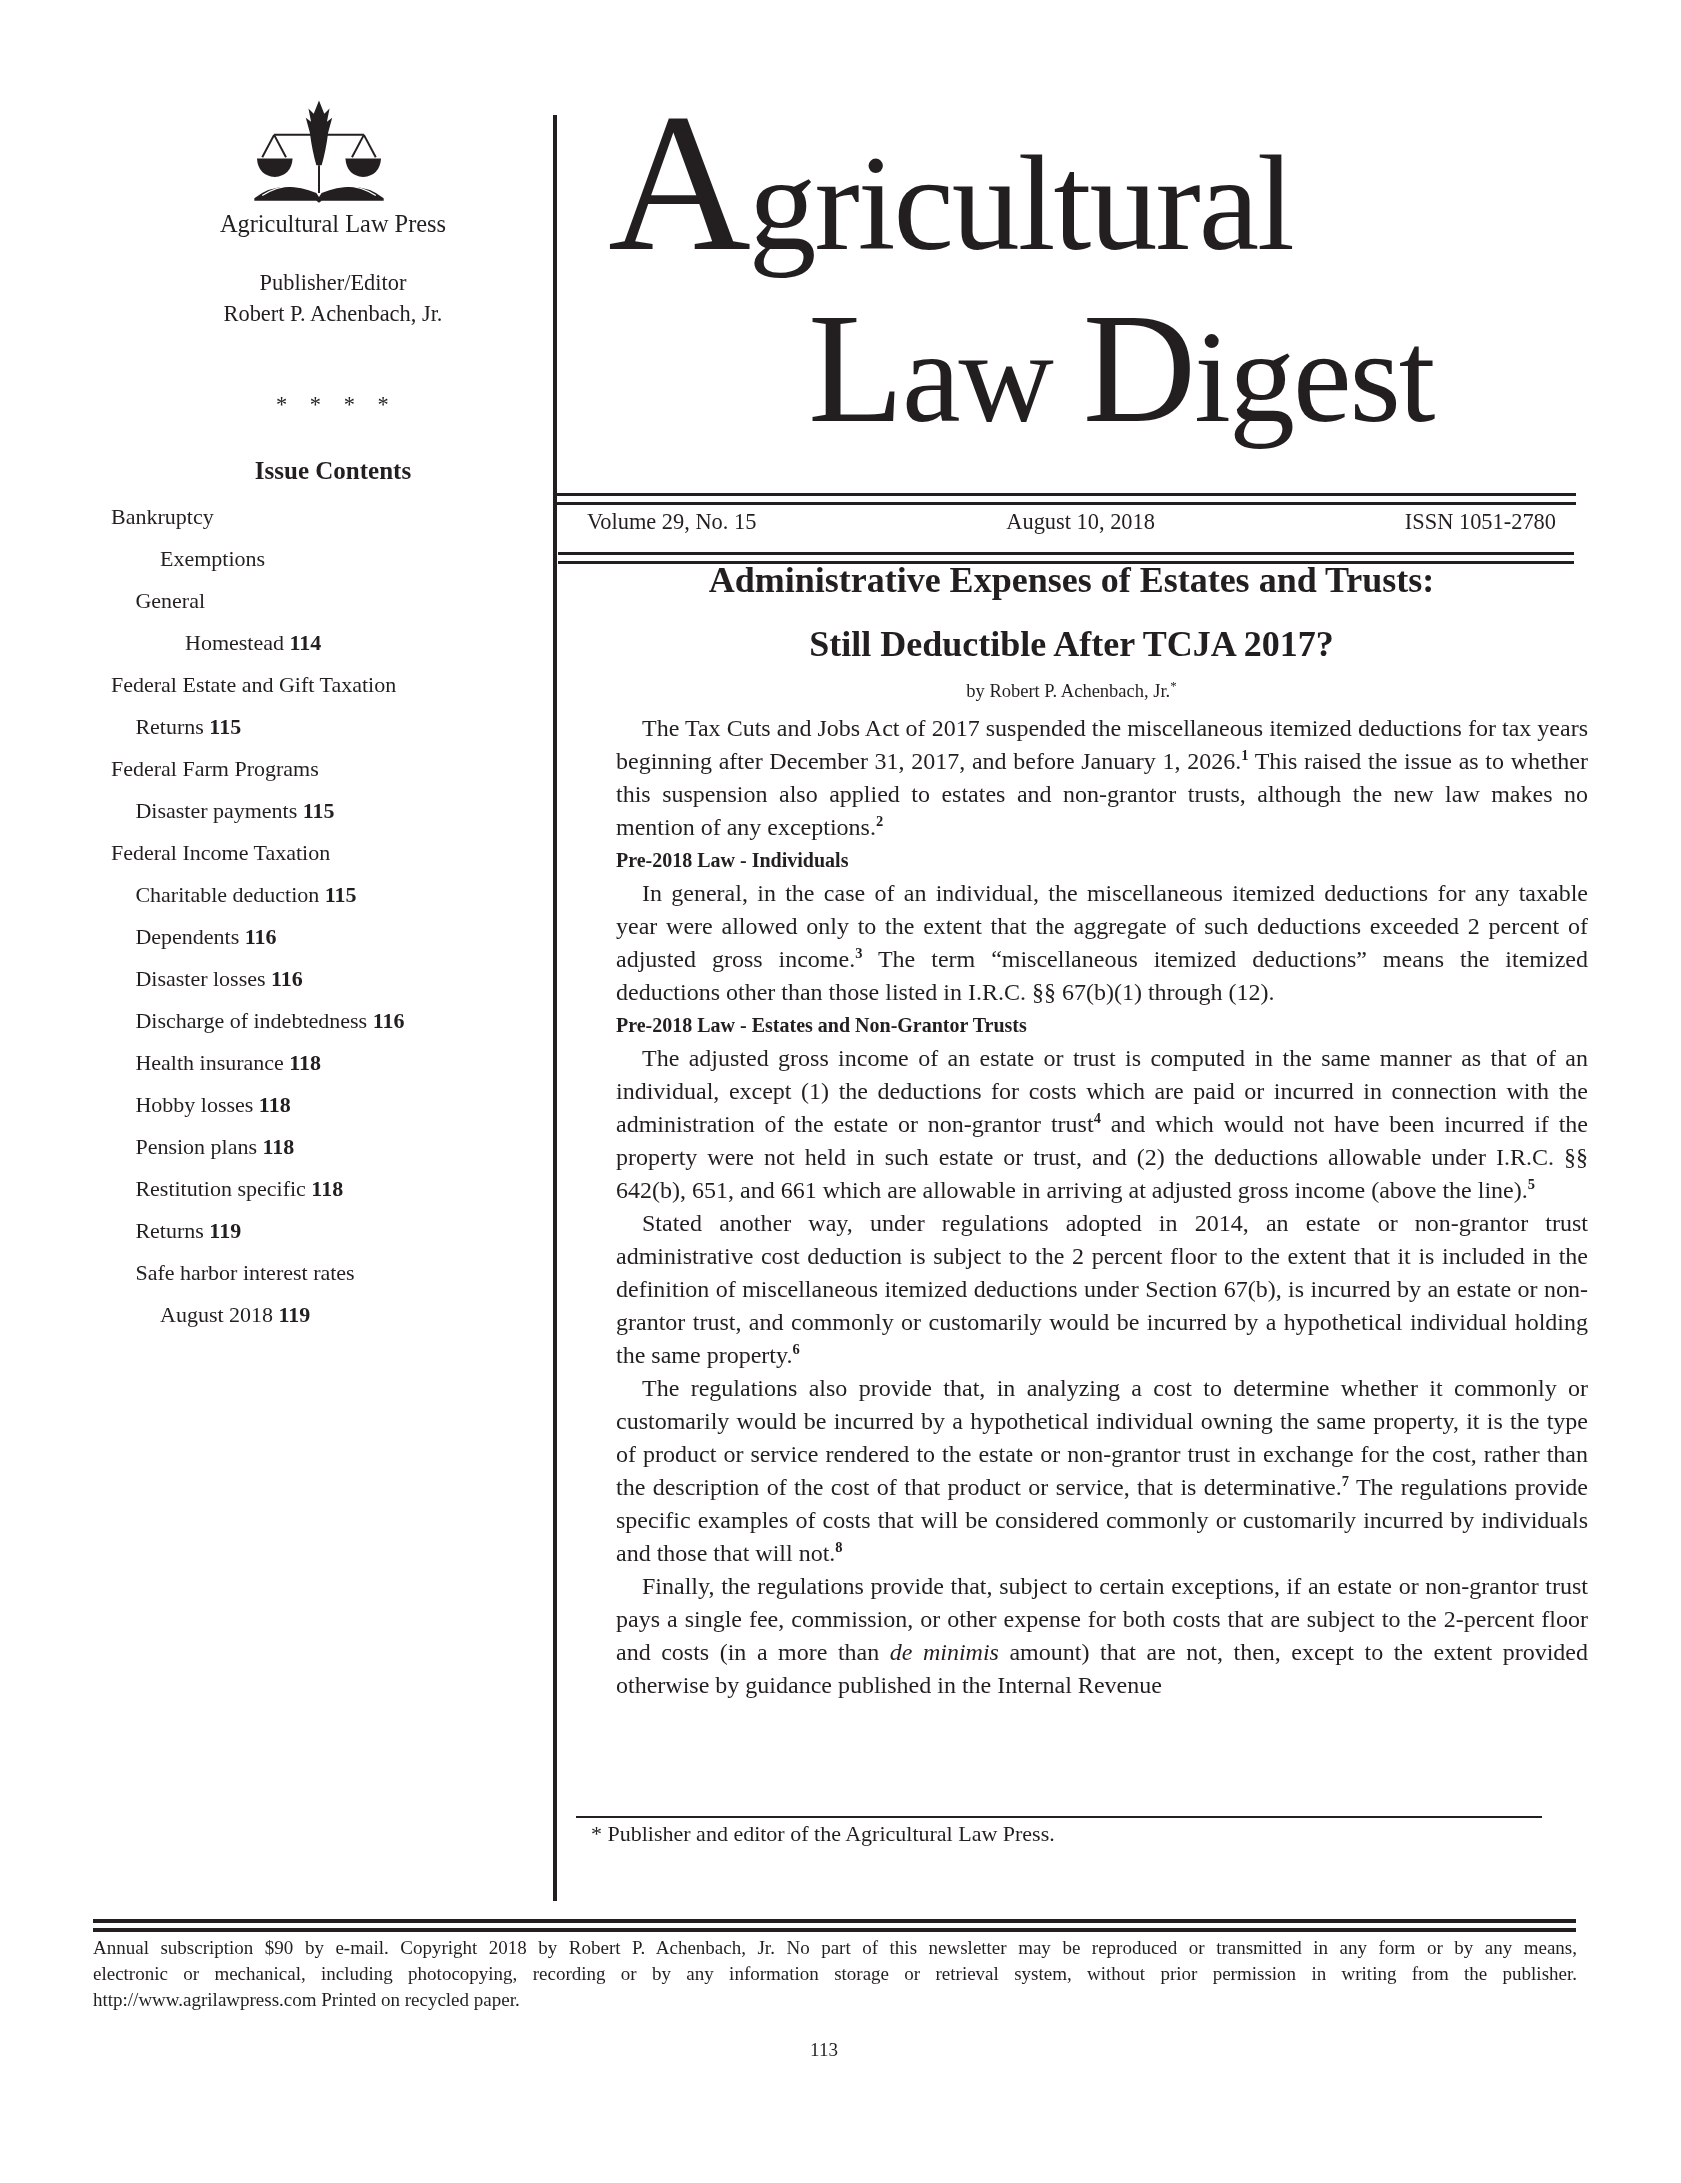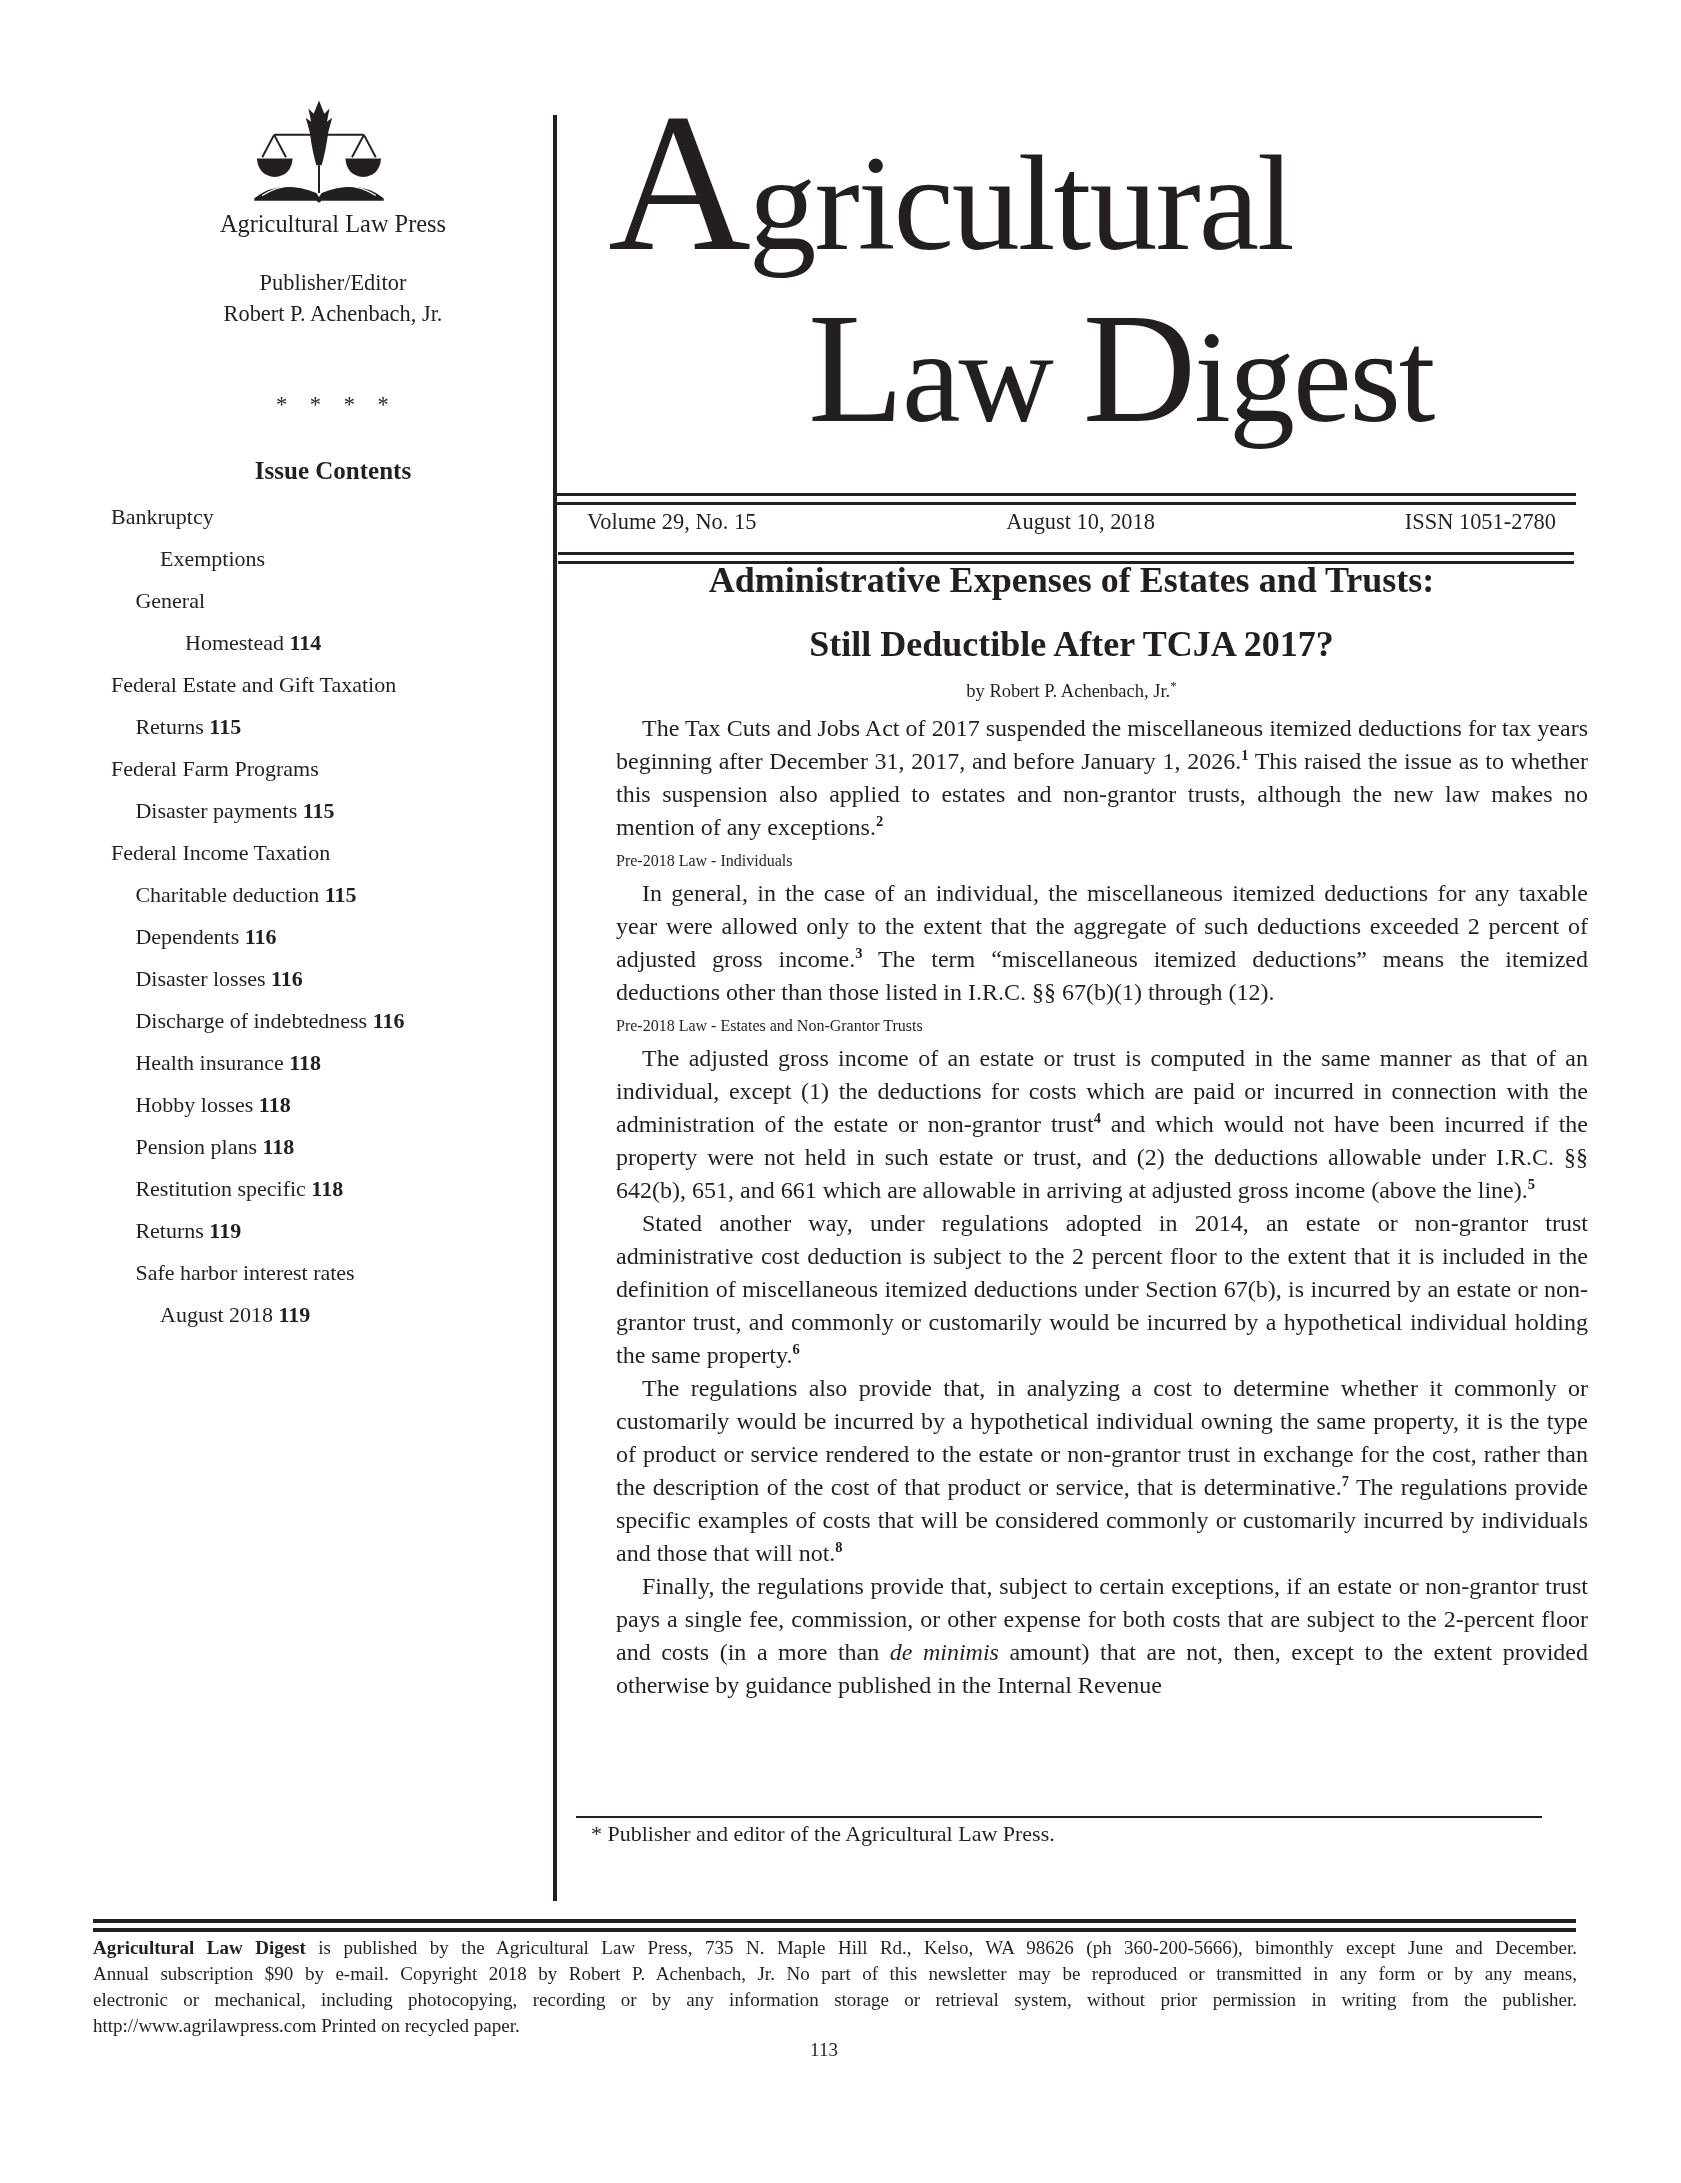--- a/index.html
+++ b/index.html
@@ -30,21 +30,21 @@
   .mast-b .cap { font-size: 157px; }
   .mast-b .rest { font-size: 132px; }
   .volume-bar { left: 587px; width: 969px; top: 509px; height: 37px; font-size: 22.4px; display: flex; justify-content: space-between; }
   
   .title1 { left: 567px; width: 1009px; top: 559px; text-align: center; font-weight: bold; font-size: 36px; white-space: nowrap; }
   .title2 { left: 567px; width: 1009px; top: 623px; text-align: center; font-weight: bold; font-size: 36px; white-space: nowrap; }
   .byline { left: 567px; width: 1009px; top: 678px; text-align: center; font-size: 18.5px; }
   .byline sup { font-size: 13px; }
   .article { left: 584px; top: 712px; width: 972px; font-size: 24px; line-height: 33px; text-align: justify; margin-left: 32px; }
   .article p { margin: 0; text-indent: 26px; }
-  .article h3 { margin: 0; font-size: 16px; font-weight: normal; line-height: 33px; }
+  .article h3 { margin: 0; font-size: 20px; font-weight: bold; line-height: 33px; }
   .article sup { font-size: 14.5px; line-height: 0; vertical-align: super; font-weight: bold; }
   .fn-rule { left: 576px; top: 1816px; width: 966px; height: 2px; background: #231f20; }
   .footnote { left: 591px; top: 1821px; font-size: 22px; white-space: nowrap; }
   
   .footer { left: 93px; top: 1935px; width: 1484px; font-size: 19px; line-height: 26px; text-align: justify; }
   .footer .line { display: block; text-align: justify; text-align-last: justify; white-space: nowrap; }
   .footer .line.last { text-align-last: left; }
   .footer b { font-weight: bold; }
   .page-num { left: 791px; width: 66px; top: 2039px; text-align: center; font-size: 19px; }
 </style>
@@ -132,19 +132,18 @@
   <p><span>The regulations also provide that, in analyzing a cost to determine whether it commonly or customarily would be incurred by a hypothetical individual owning the same property, it is the type of product or service rendered to the estate or non-grantor trust in exchange for the cost, rather than the description of the cost of that product or service, that is determinative.</span><sup>7</sup><span> The regulations provide specific examples of costs that will be considered commonly or customarily incurred by individuals and those that will not.</span><sup>8</sup></p>
   <p><span>Finally, the regulations provide that, subject to certain exceptions, if an estate or non-grantor trust pays a single fee, commission, or other expense for both costs that are subject to the 2-percent floor and costs (in a more than </span><i>de minimis</i><span> amount) that are not, then, except to the extent provided otherwise by guidance published in the Internal Revenue</span></p>
 </div>
 
 <div class="abs fn-rule"></div>
 <div class="abs footnote">* Publisher and editor of the Agricultural Law Press.</div>
 
 <div class="abs hrule" style="left:93px; width:1483px; top:1919px; height:4px;"></div>
 <div class="abs hrule" style="left:93px; width:1483px; top:1928px; height:4px;"></div>
 <div class="abs footer">
-  <span class="line"><b>Agricultural Law Digest</b><span> is published by the Agricultural Law Press, 735 N. Maple Hill Rd., Kelso, WA 98626 (ph 360-200-5666), bimonthly except June and December.</span></span>
   <span class="line">Annual subscription $90 by e-mail.  Copyright 2018 by Robert P. Achenbach, Jr.  No part of this newsletter may be reproduced or transmitted in any form or by any means,</span>
   <span class="line">electronic or mechanical, including photocopying, recording or by any information storage or retrieval system, without prior permission in writing from the publisher.</span>
   <span class="line last">http://www.agrilawpress.com  Printed on recycled paper.</span>
 </div>
 <div class="abs page-num">113</div>
 
 
 </body></html>

